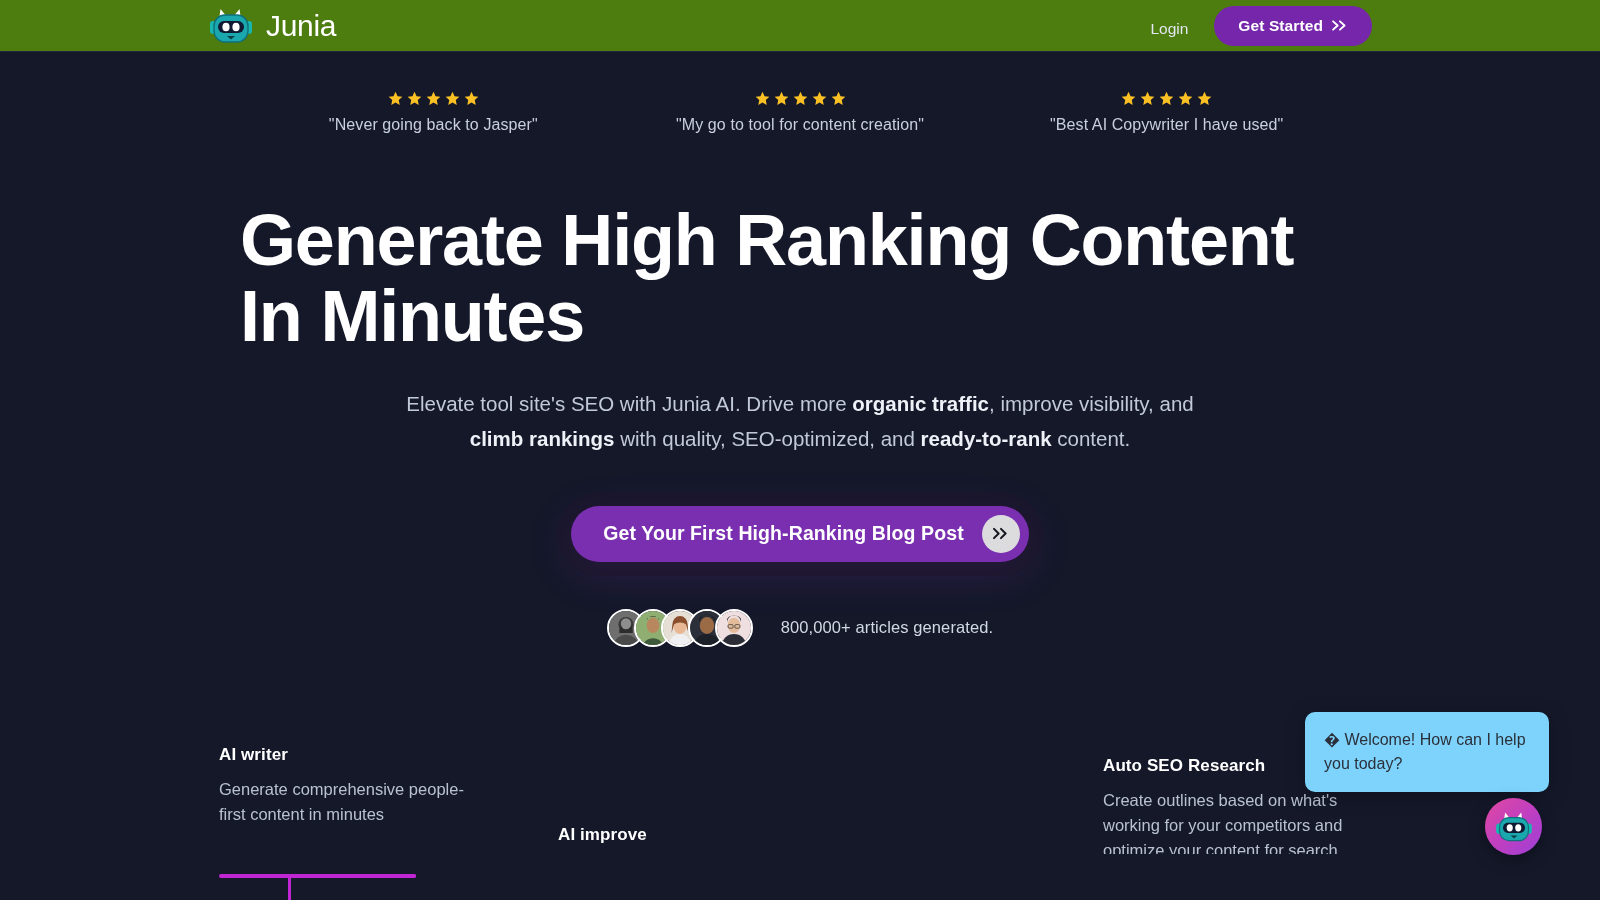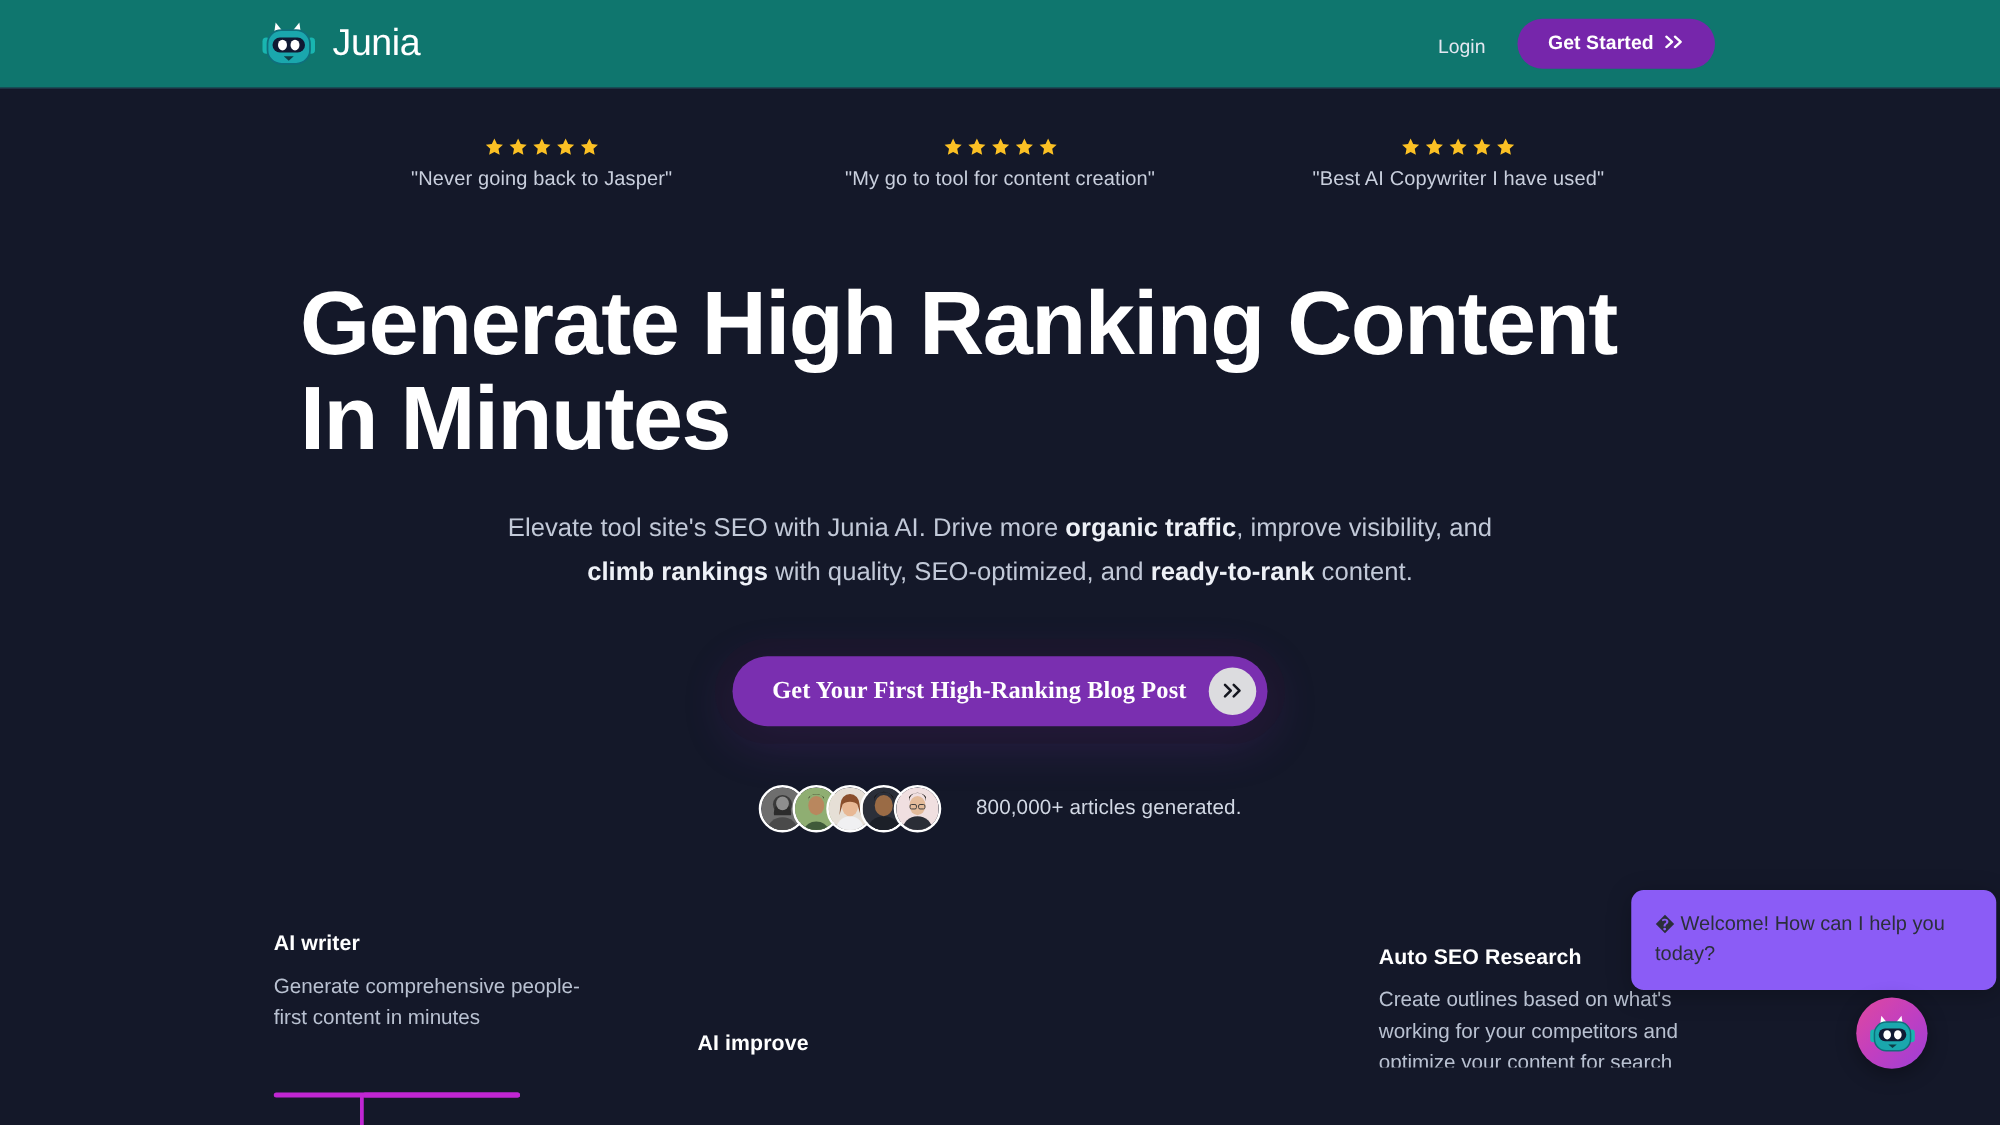--- a/index.html
+++ b/index.html
@@ -13,23 +13,23 @@
 
   body {
     background: #141829;
     font-family: "Liberation Sans", sans-serif;
     color: #e9ecf5;
     position: relative;
   }
 
   
   .navbar {
-    height: 71px;
+    height: 52px;
     width: 100%;
-    background: #0f766e;
+    background: #4d7c0f;
     border-bottom: 1px solid #20263c;
     display: flex;
     align-items: center;
     position: relative;
     z-index: 40;
   }
 
   .nav-inner {
     width: 100%;
     padding: 0 30px 0 208px;
@@ -163,21 +163,21 @@
   }
   .cta {
     background: #7a2fb0;
     border: none;
     border-radius: 999px;
     padding: 9px 9px 9px 32px;
     display: flex;
     align-items: center;
     gap: 18px;
     cursor: pointer;
-    font-family: Liberation Serif, serif;
+    font-family: Liberation Sans, sans-serif;
     box-shadow: 0 0 0 14px rgba(29,22,44,0.55), 0 10px 40px rgba(122,47,176,0.28);
   }
   .cta-label {
     font-size: 19.5px;
     font-weight: 700;
     color: #ffffff;
     letter-spacing: 0.1px;
   }
   .cta-badge {
     width: 38px; height: 38px;
@@ -270,22 +270,22 @@
     height: 24px;
     background: #c026d3;
     z-index: 6;
   }
 
   
   .chat-bubble {
     position: absolute;
     left: 1305px;
     top: 712px;
-    width: 292px;
-    background: #8b5cf6;
+    width: 244px;
+    background: #7dd3fc;
     border-radius: 10px;
     padding: 16px 19px 17px;
     box-shadow: 0 4px 20px rgba(0,0,0,0.25);
     z-index: 60;
   }
   .chat-bubble-text {
     font-size: 16px;
     line-height: 1.47;
     color: #2b2f3a;
   }

